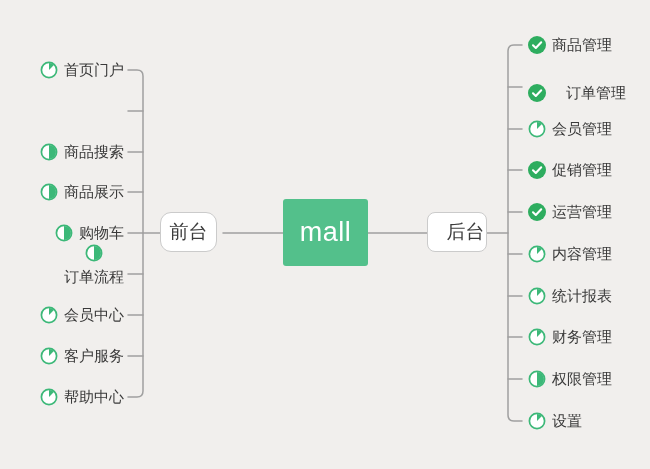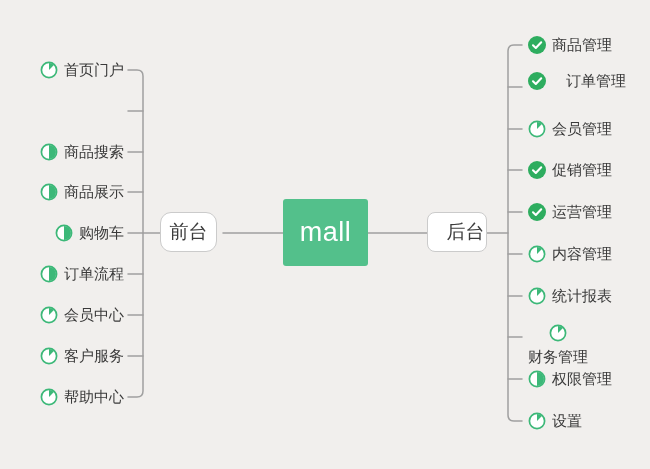--- a/index.html
+++ b/index.html
@@ -121,21 +121,21 @@
     </div>
     <div class="item item-left" style="top: 220px;">
       <span class="icon">
         <svg width="18" height="18" viewBox="0 0 18 18">
           <circle cx="9" cy="9" r="7.6" fill="#ffffff" stroke="#3cb878" stroke-width="1.7"></circle>
           <path d="M 9 9 L 9 2 A 7 7 0 0 1 9.00 16.00 Z" fill="#3cb878"></path>
         </svg>
       </span>
       <span class="label">购物车</span>
     </div>
-    <div class="item item-left" style="top: 261px;">
+    <div class="item item-left" style="top: 261px; flex-direction: column;">
       <span class="icon">
         <svg width="18" height="18" viewBox="0 0 18 18">
           <circle cx="9" cy="9" r="7.6" fill="#ffffff" stroke="#3cb878" stroke-width="1.7"></circle>
           <path d="M 9 9 L 9 2 A 7 7 0 0 1 9.00 16.00 Z" fill="#3cb878"></path>
         </svg>
       </span>
       <span class="label">订单流程</span>
     </div>
     <div class="item item-left" style="top: 302px;">
       <span class="icon">
@@ -166,21 +166,21 @@
     </div>
     <div class="item item-right" style="top: 32px;">
       <span class="icon">
         <svg width="18" height="18" viewBox="0 0 18 18">
           <circle cx="9" cy="9" r="9" fill="#2ead5f"></circle>
           <path d="M5 9.3 L7.8 11.9 L13.2 6.3" fill="none" stroke="#ffffff" stroke-width="2.1" stroke-linecap="round" stroke-linejoin="round"></path>
         </svg>
       </span>
       <span class="label">商品管理</span>
     </div>
-    <div class="item item-right" style="top: 68px; gap: 20px;">
+    <div class="item item-right" style="top: 80px; gap: 20px;">
       <span class="icon">
         <svg width="18" height="18" viewBox="0 0 18 18">
           <circle cx="9" cy="9" r="9" fill="#2ead5f"></circle>
           <path d="M5 9.3 L7.8 11.9 L13.2 6.3" fill="none" stroke="#ffffff" stroke-width="2.1" stroke-linecap="round" stroke-linejoin="round"></path>
         </svg>
       </span>
       <span class="label">订单管理</span>
     </div>
     <div class="item item-right" style="top: 116px;">
       <span class="icon">
@@ -220,21 +220,21 @@
     </div>
     <div class="item item-right" style="top: 283px;">
       <span class="icon">
         <svg width="18" height="18" viewBox="0 0 18 18">
           <circle cx="9" cy="9" r="7.6" fill="#ffffff" stroke="#3cb878" stroke-width="1.7"></circle>
           <path d="M 9 9 L 9 2 A 7 7 0 0 1 13.95 4.05 Z" fill="#3cb878"></path>
         </svg>
       </span>
       <span class="label">统计报表</span>
     </div>
-    <div class="item item-right" style="top: 324px; flex-direction: column;">
+    <div class="item item-right" style="top: 324px;">
       <span class="icon">
         <svg width="18" height="18" viewBox="0 0 18 18">
           <circle cx="9" cy="9" r="7.6" fill="#ffffff" stroke="#3cb878" stroke-width="1.7"></circle>
           <path d="M 9 9 L 9 2 A 7 7 0 0 1 13.95 4.05 Z" fill="#3cb878"></path>
         </svg>
       </span>
       <span class="label">财务管理</span>
     </div>
     <div class="item item-right" style="top: 366px;">
       <span class="icon">

